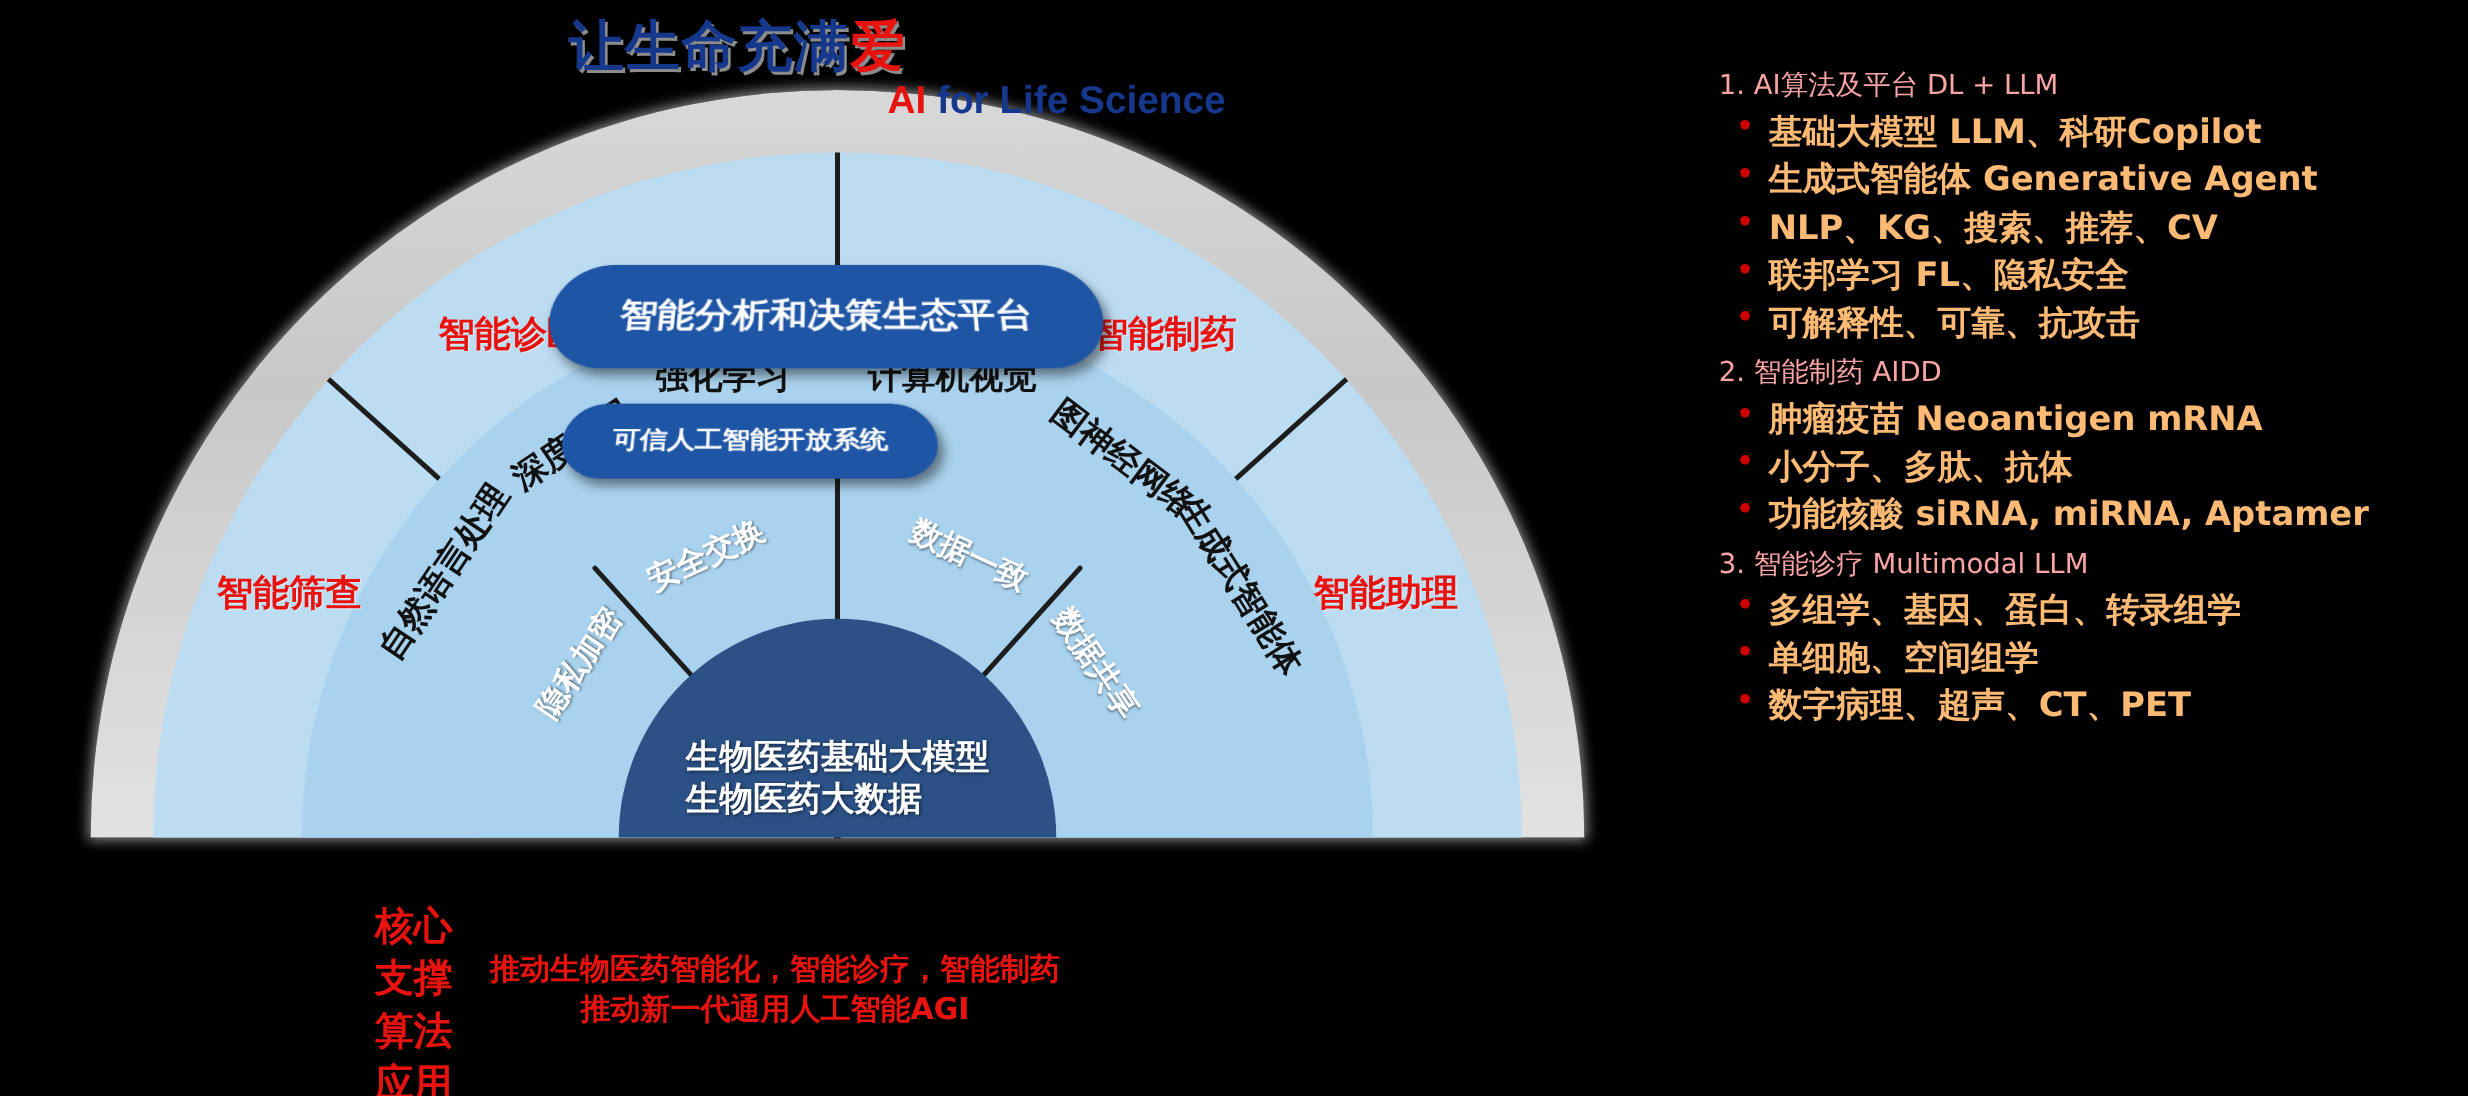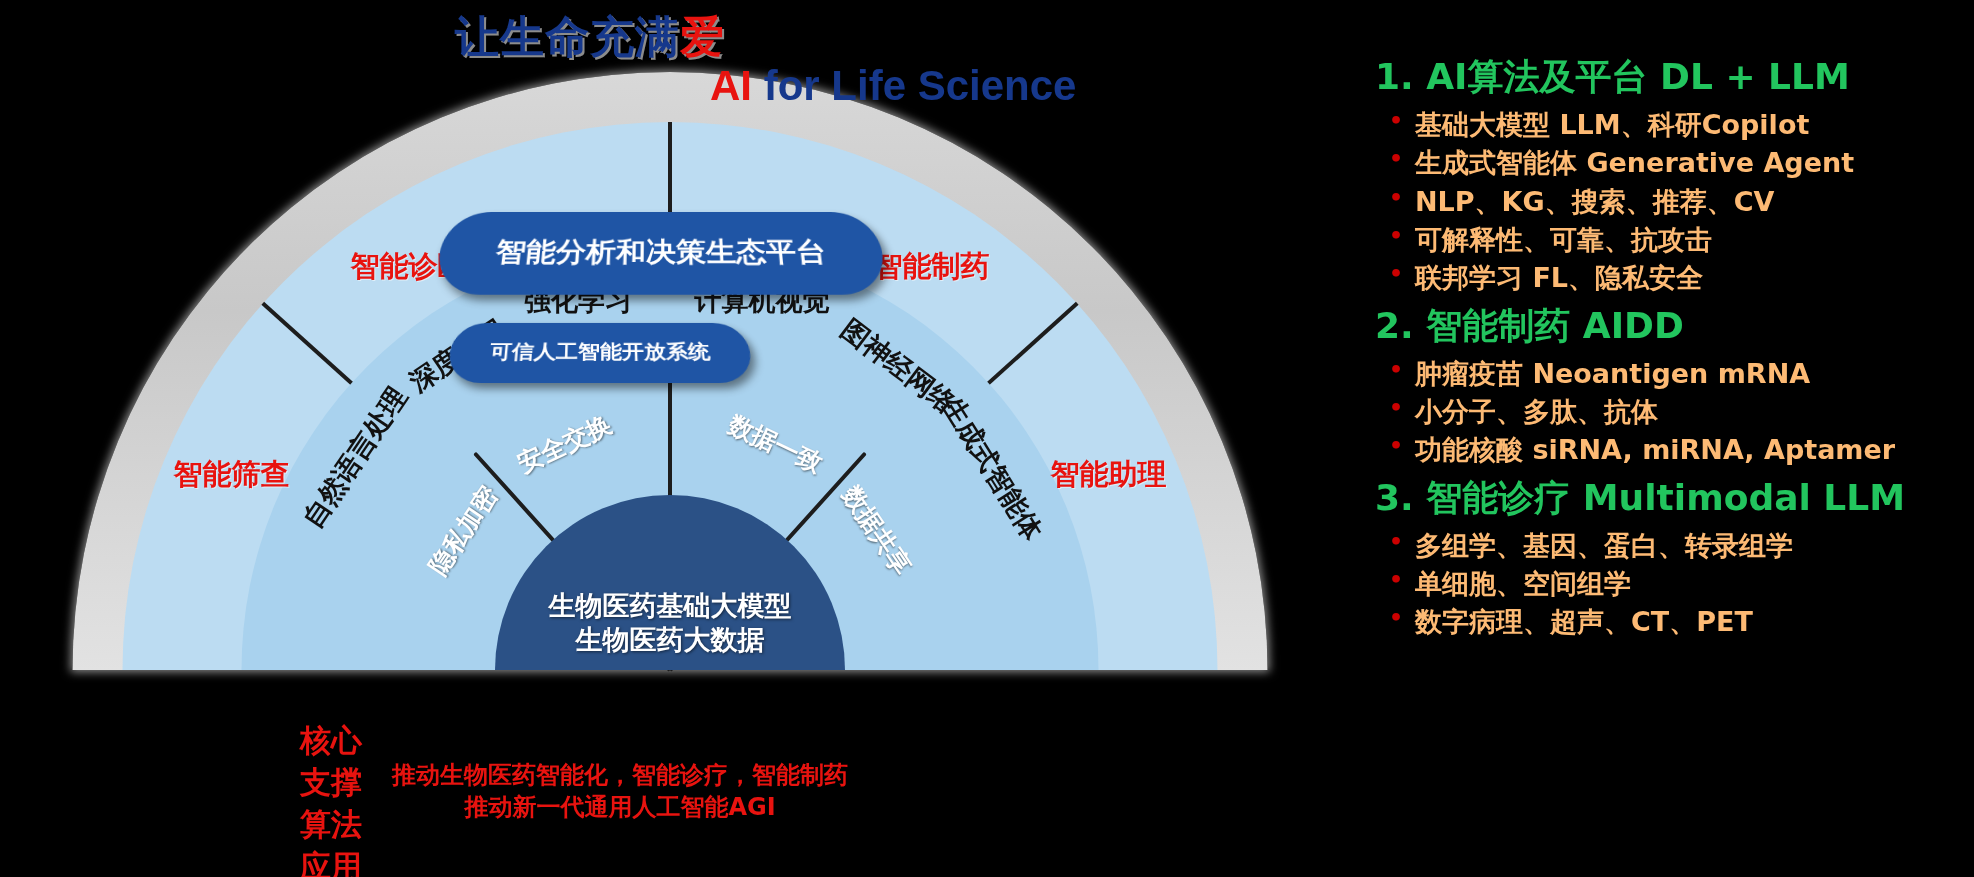--- a/index.html
+++ b/index.html
@@ -15,21 +15,21 @@
   .main-title {
     position: absolute; left: 455px; top: 8px;
     font-size: 44px; font-weight: bold; letter-spacing: 1px;
     color: #16388c;
     text-shadow: 2px 2px 0 rgba(255,255,255,.55);
     white-space: nowrap; z-index: 40;
   }
   .main-title .accent { color: #e8130f; }
   .sub-title {
     position: absolute; left: 710px; top: 62px;
-    font-size: 42px; font-weight: bold; white-space: nowrap;
+    font-size: 31px; font-weight: bold; white-space: nowrap;
     color: #16388c; z-index: 40;
   }
   .sub-title .accent { color: #e8130f; }
 
   
   .diagram { position: absolute; left: 55px; top: 30px; width: 1230px; height: 640px; }
 
   .ring {
     position: absolute; left: 50%;
     border-radius: 50% 50% 0 0 / 100% 100% 0 0;
@@ -114,21 +114,21 @@
 
   .lbl-app  { color: #e8130f; font-size: 29px; font-weight: bold;
               text-shadow: 1px 1px 0 rgba(255,255,255,.5); }
   .lbl-algo { color: #111111; font-size: 27px; font-weight: bold; }
   .lbl-sup  { color: #ffffff; font-size: 25px; font-weight: bold;
               text-shadow: 1px 1px 2px rgba(0,0,0,.45); }
 
   .core-text {
     position: absolute; left: 50%; bottom: 14px; transform: translateX(-50%);
     z-index: 25; color: #ffffff; font-weight: bold; font-size: 27px;
-    text-align: center; line-height: 1.24; white-space: nowrap;
+    line-height: 1.24; white-space: nowrap;
     text-shadow: 1px 1px 3px rgba(0,0,0,.55);
     font-family: "DejaVu Sans","Liberation Sans",sans-serif;
   }
 
   
   .legend {
     position: absolute; top: 720px; left: 300px;
     display: flex; align-items: flex-start; z-index: 45; flex-direction: column;
   }
   .legend-item {
@@ -139,21 +139,21 @@
   .footer {
     position: absolute; top: 760px; left: 0; width: 1240px;
     text-align: center; z-index: 45;
     color: #e8130f; font-weight: bold; font-size: 24px; line-height: 1.32;
     font-family: "DejaVu Sans","Liberation Sans",sans-serif;
   }
 
   
   .panel { position: absolute; left: 1375px; top: 52px; width: 600px; z-index: 50; }
   .sec-head {
-    color: #22c55e; font-weight: bold; font-size: 36px;
+    color: #fca5a5; font-weight: normal; font-size: 22px;
     margin: 1px 0 4px 0; white-space: nowrap;
     font-family: "DejaVu Sans","Liberation Sans",sans-serif;
   }
   .bullets { list-style: none; margin: 0 0 4px 0; padding: 0; }
   .bullets li {
     position: relative; padding-left: 40px;
     color: #fdba74; font-weight: bold; font-size: 27px;
     line-height: 1.42; white-space: nowrap;
     font-family: "DejaVu Sans","Liberation Sans",sans-serif;
   }
@@ -263,22 +263,22 @@
     <div>推动新一代通用人工智能AGI</div>
   </div>
 
   <div class="panel">
 
     <div class="sec-head">1. AI算法及平台 DL + LLM</div>
     <ul class="bullets">
       <li>基础大模型 LLM、科研Copilot</li>
       <li>生成式智能体 Generative Agent</li>
       <li>NLP、KG、搜索、推荐、CV</li>
+      <li>联邦学习 FL、隐私安全</li>
       <li>可解释性、可靠、抗攻击</li>
-      <li>联邦学习 FL、隐私安全</li>
     </ul>
 
     <div class="sec-head">2. 智能制药 AIDD</div>
     <ul class="bullets">
       <li>肿瘤疫苗 Neoantigen mRNA</li>
       <li>小分子、多肽、抗体</li>
       <li>功能核酸 siRNA, miRNA, Aptamer</li>
     </ul>
 
     <div class="sec-head">3. 智能诊疗 Multimodal LLM</div>

